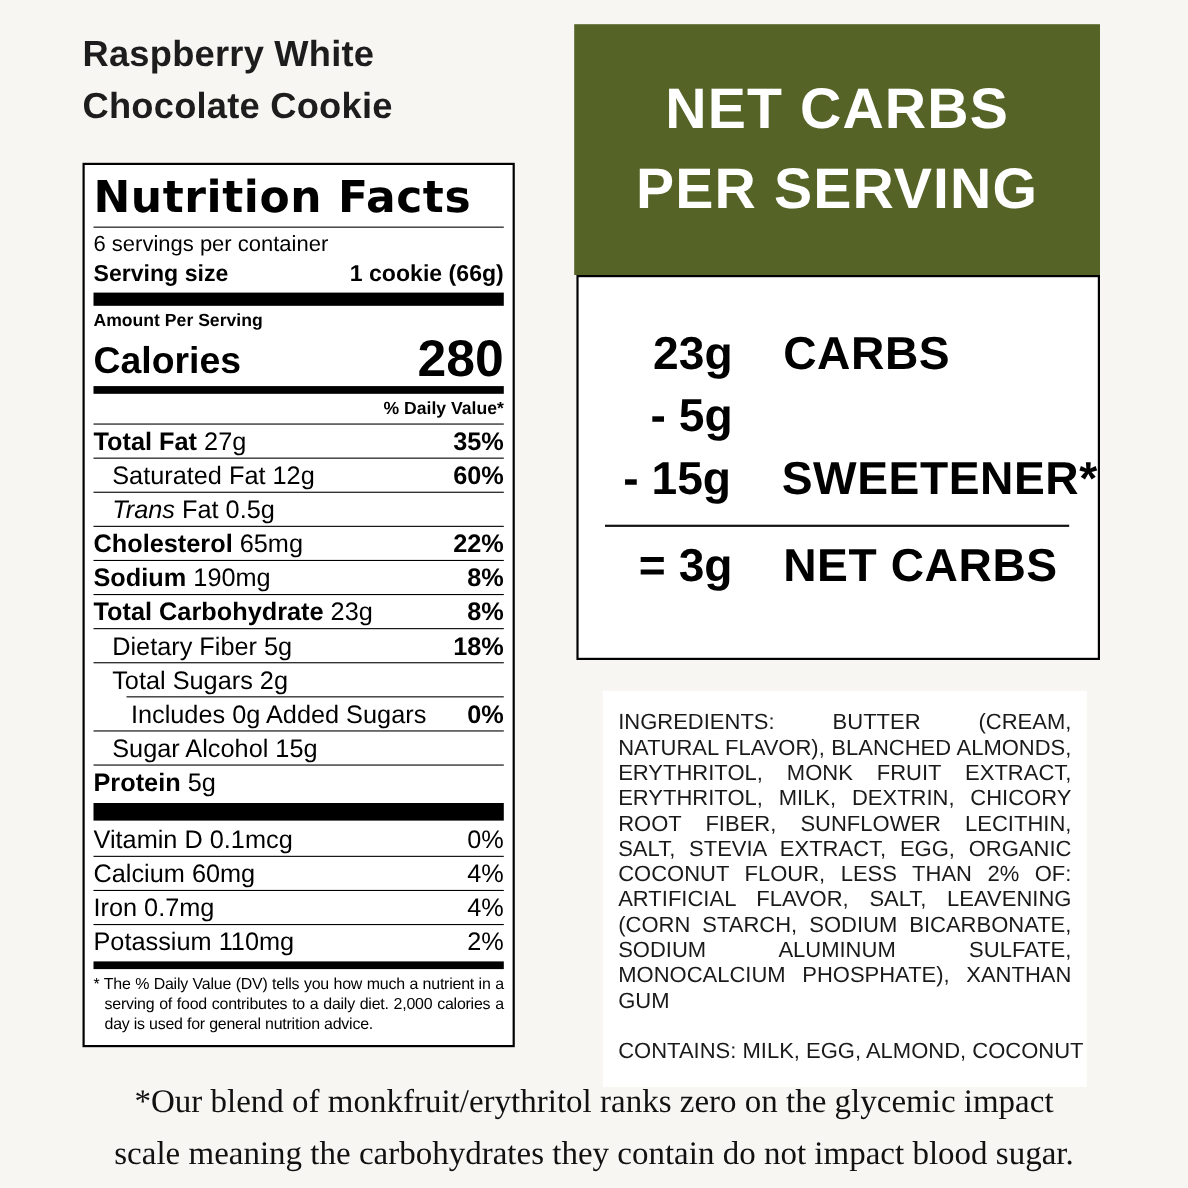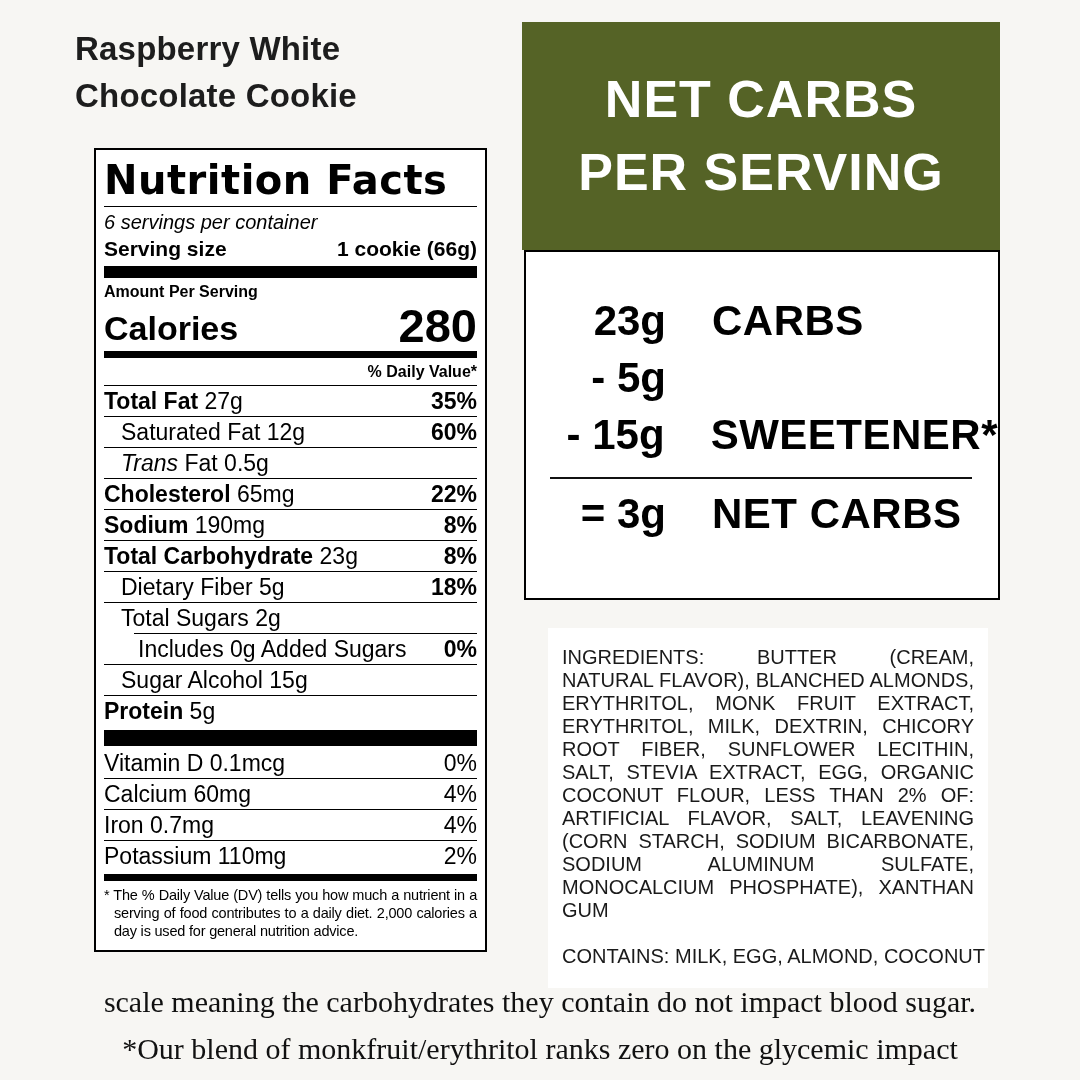--- a/index.html
+++ b/index.html
@@ -19,29 +19,28 @@
     font-size:33px; font-weight:bold; color:#1d1d1d;
     line-height:47px; letter-spacing:.2px;
   }
 
   
   .nf-box {
     left:75px; top:148px; width:393px; height:804px;
     background:#fff; border:2px solid #000;
     padding:6px 8px 8px 8px;
     font-size:19px;
-    margin-left:19px;
   }
   .nf-header {
     font-family:"DejaVu Sans", sans-serif;
     font-weight:bold; font-size:40px; letter-spacing:.5px;
     line-height:48px; white-space:nowrap;
   }
   .nf-rule { border-top:1px solid #000; margin:2px 0 3px 0; }
-  .nf-servings { font-size:20px; line-height:25px;font-style:italic; }
+  .nf-servings { font-size:20px; line-height:25px; }
   .nf-serving-size {
     display:flex; justify-content:space-between;
     font-size:21px; font-weight:bold; line-height:27px;
   }
   .bar { background:#000; }
   .bar-12 { height:12px; margin:4px 0 3px 0; }
   .bar-7  { height:7px;  margin:3px 0 2px 0; }
   .bar-16 { height:16px; margin:4px 0 2px 0; }
   .nf-aps { font-size:16px; font-weight:bold; line-height:21px; margin-top:2px; }
   .nf-cal-row {
@@ -232,15 +231,15 @@
       </div>
     </div>
 </div>
 
 <div class="abs ing-box">
   <div class="ing-text">INGREDIENTS: BUTTER (CREAM, NATURAL FLAVOR), BLANCHED ALMONDS, ERYTHRITOL, MONK FRUIT EXTRACT, ERYTHRITOL, MILK, DEXTRIN, CHICORY ROOT FIBER, SUNFLOWER LECITHIN, SALT, STEVIA EXTRACT, EGG, ORGANIC COCONUT FLOUR, LESS THAN 2% OF: ARTIFICIAL FLAVOR, SALT, LEAVENING (CORN STARCH, SODIUM BICARBONATE, SODIUM ALUMINUM SULFATE, MONOCALCIUM PHOSPHATE), XANTHAN GUM</div>
   <div class="ing-contains">CONTAINS: MILK, EGG, ALMOND, COCONUT</div>
 </div>
 
 <div class="abs page-footnote">
+  <div>*Our blend of monkfruit/erythritol ranks zero on the glycemic impact</div>
   <div>scale meaning the carbohydrates they contain do not impact blood sugar.</div>
-  <div>*Our blend of monkfruit/erythritol ranks zero on the glycemic impact</div>
 </div>
 
 </body></html>

